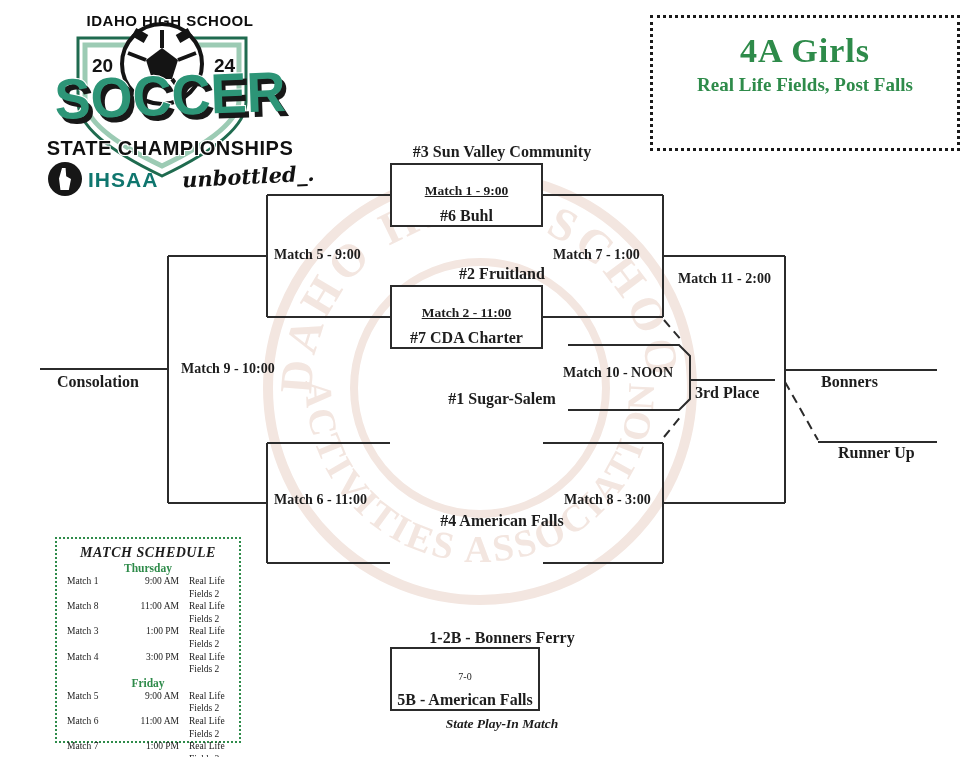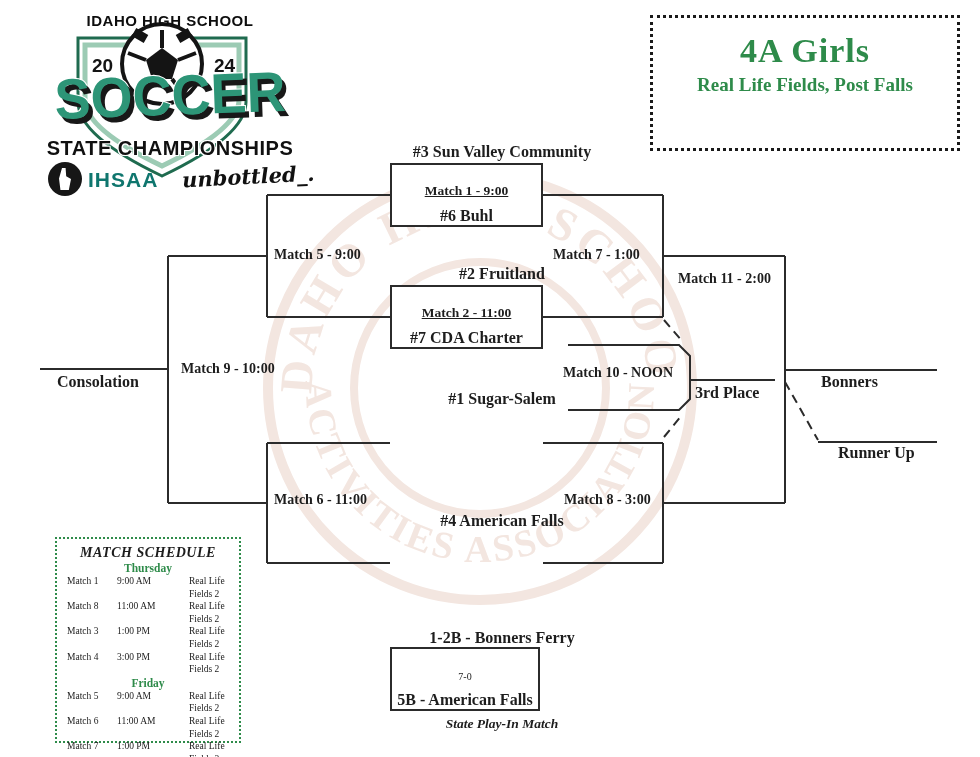--- a/index.html
+++ b/index.html
@@ -32,21 +32,21 @@
   .info .division{font-size:34px;margin-top:14px;letter-spacing:1px;}
   .info .venue{font-size:19px;margin-top:4px;}
   .info .dates{font-size:26px;margin-top:2px;}
   
   .sched{position:absolute;z-index:3;left:55px;top:537px;width:186px;height:206px;
          border:2px dotted #2e8b4a;box-sizing:border-box;background:#fff;}
   .sched-title{text-align:center;font-weight:bold;font-style:italic;font-size:14px;margin-top:6px;letter-spacing:.5px;}
   .sched-day{text-align:center;font-weight:bold;font-size:11.5px;color:#2e8b4a;line-height:14px;}
   .srow{display:grid;grid-template-columns:50px 62px 1fr;padding:0 4px 0 10px;font-size:9.5px;
         line-height:12.6px;color:#222;}
-  .srow .c-time{text-align:left;}
+  .srow .c-time{text-align:right;}
   .srow .c-field{padding-left:10px;}
   
   .logo{position:absolute;z-index:3;left:10px;top:6px;width:320px;height:192px;
         font-family:"Liberation Sans",sans-serif;}
   .logo-school{position:absolute;left:0;top:6px;width:320px;text-align:center;font-weight:900;
                font-size:15px;letter-spacing:.5px;color:#0d0d0d;}
   .shield-svg{position:absolute;left:0;top:0;}
   .logo-soccer{position:absolute;left:-5px;top:62px;width:330px;text-align:center;font-weight:900;
                font-size:54px;line-height:54px;color:#2d9577;letter-spacing:0px;
                -webkit-text-stroke:2px #ffffff;paint-order:stroke fill;

